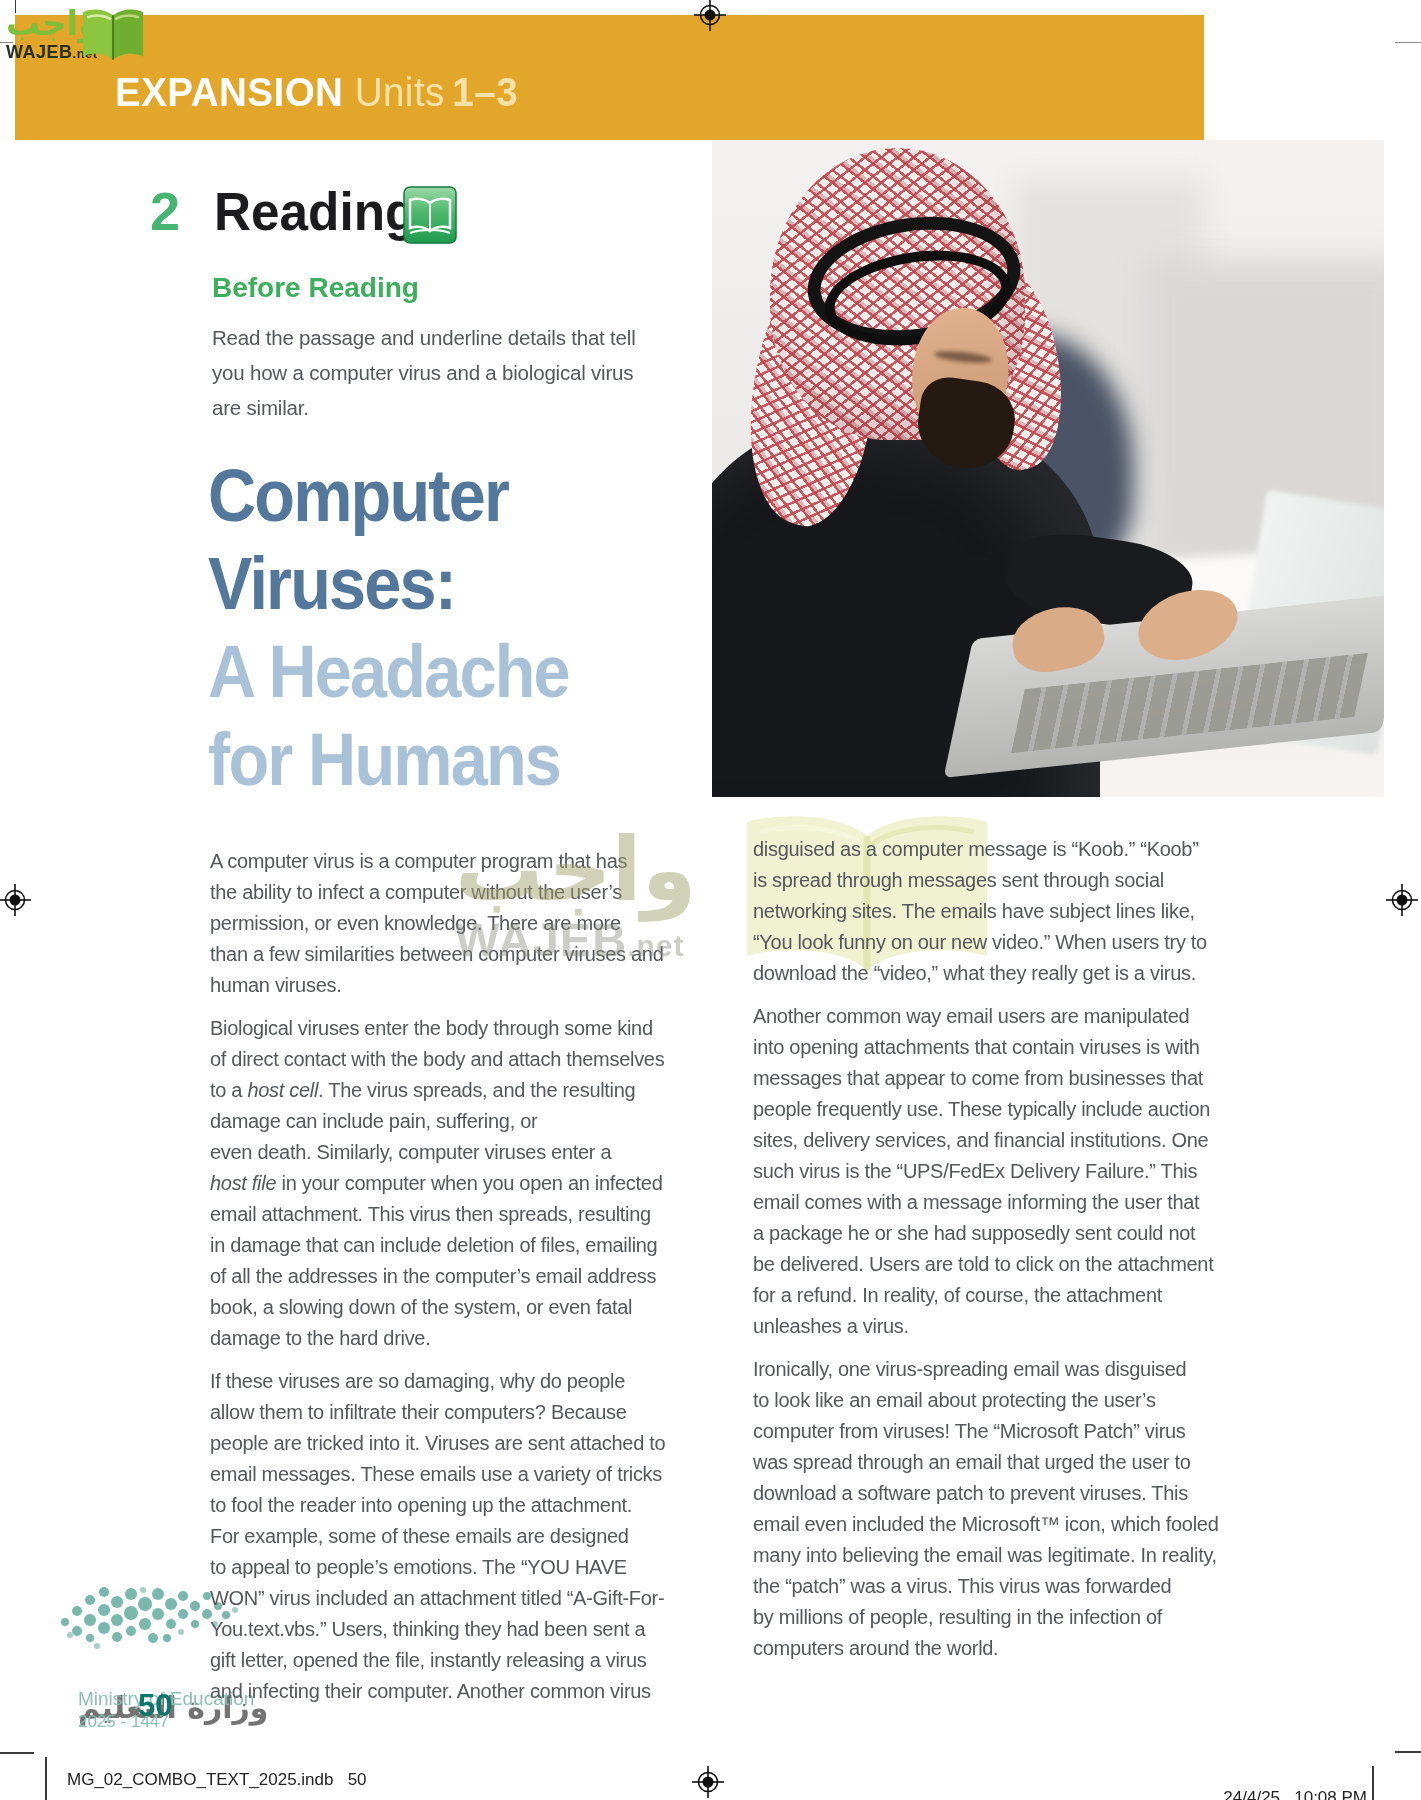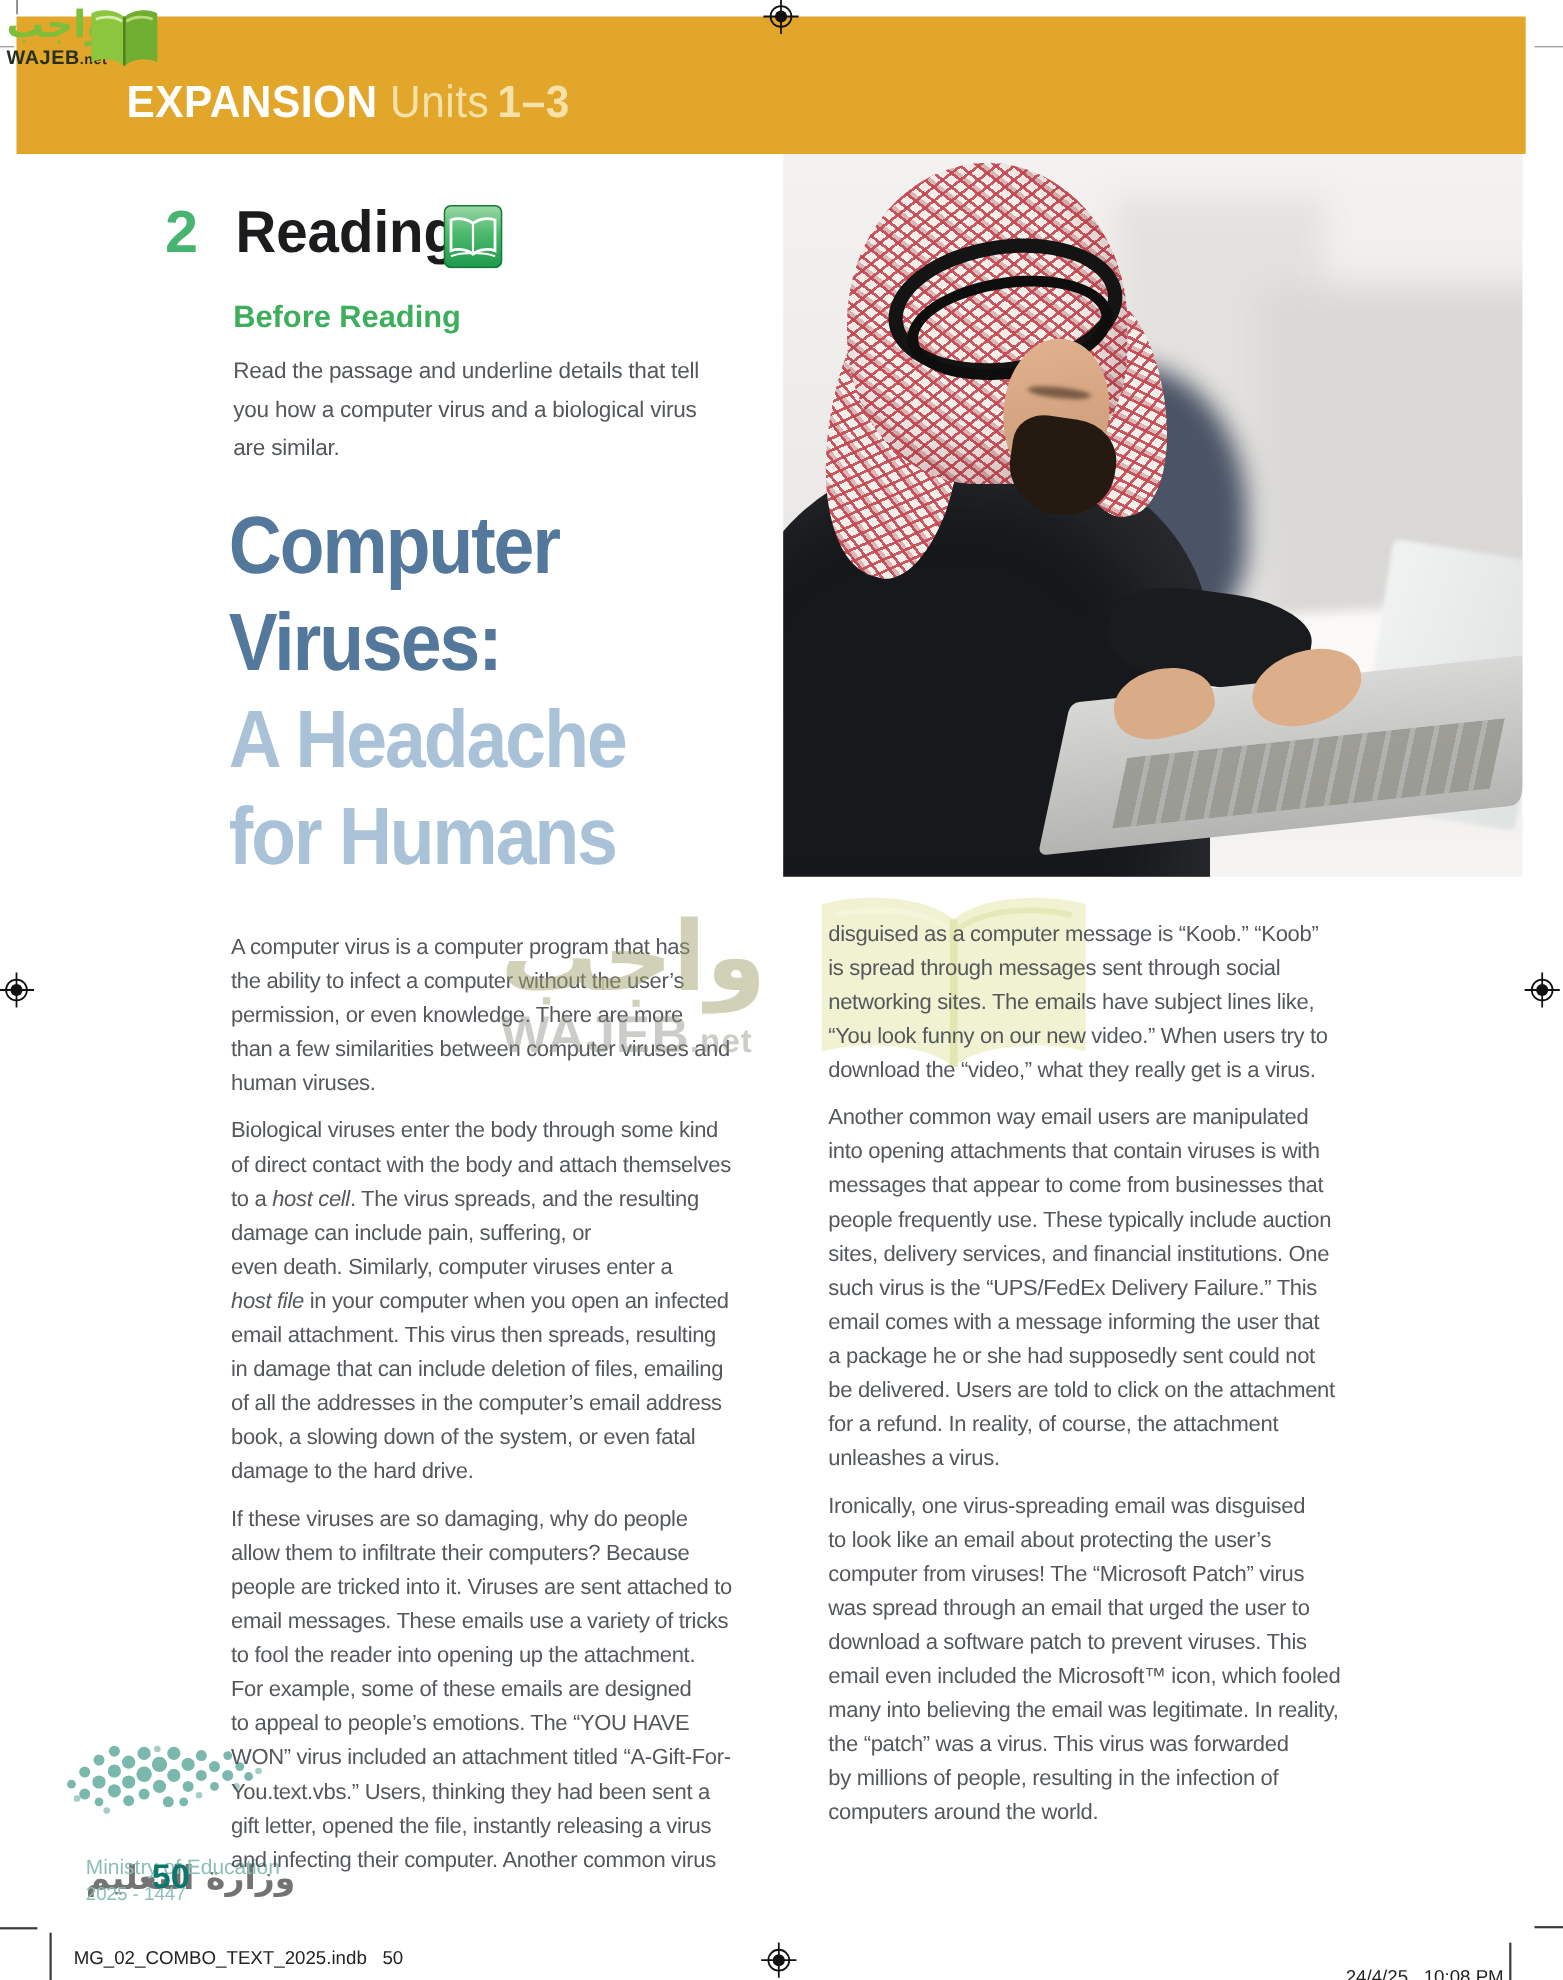--- a/index.html
+++ b/index.html
@@ -1,20 +1,20 @@
 <!DOCTYPE html>
 <html><head>
 <meta charset="utf-8">
 <style>
   html,body{margin:0;padding:0;background:#fff;}
   .page{position:relative;width:1421px;height:1800px;background:#ffffff;overflow:hidden;
         font-family:"Liberation Sans",sans-serif;}
 
   
-  .header-band{position:absolute;left:15px;top:15px;width:1372px;height:125px;background:#E2A62B;}
+  .header-band{position:absolute;left:15px;top:15px;width:1189px;height:125px;background:#E2A62B;}
   .header-title{position:absolute;left:100px;top:54px;font-size:41px;font-weight:bold;color:#ffffff;
                 white-space:nowrap;transform:scaleX(0.94);transform-origin:left;letter-spacing:0.5px;}
   .header-title .units{color:#F5E2A9;font-weight:400;margin-left:12px;}
   .header-title .range{color:#F5E2A9;font-weight:700;margin-left:8px;}
 
   
   .wajeb-logo{position:absolute;left:6px;top:6px;z-index:30;}
   .wajeb-ar{font-family:"DejaVu Sans",sans-serif;font-size:34px;font-weight:bold;color:#7DBE3B;line-height:1.05;}
   .wajeb-net{font-size:18px;font-weight:bold;color:#26301d;letter-spacing:0.5px;}
   .wajeb-net .tld{font-size:13px;}

